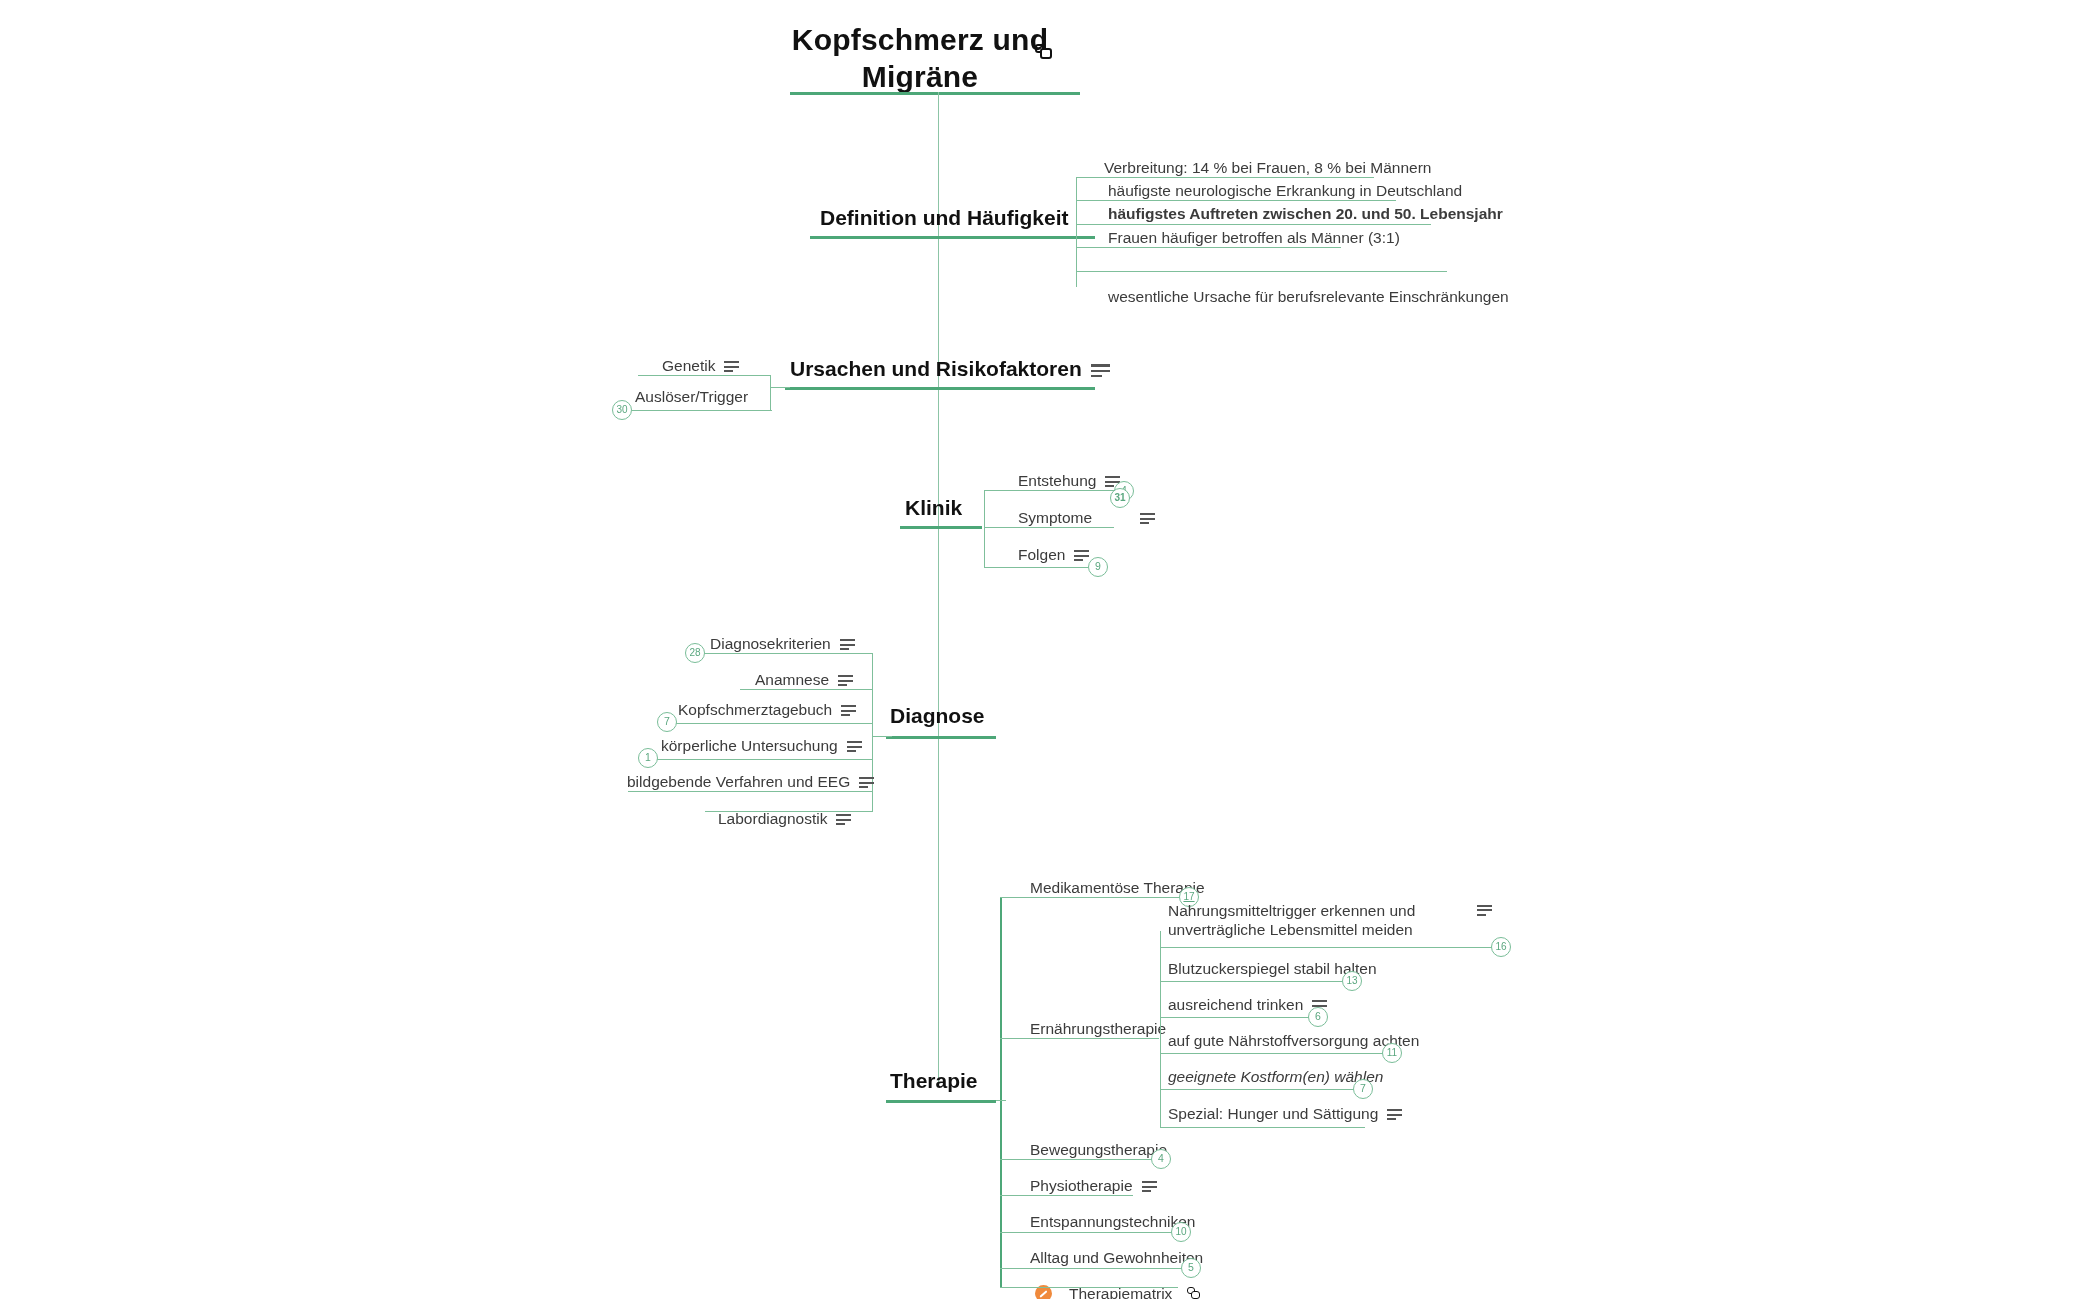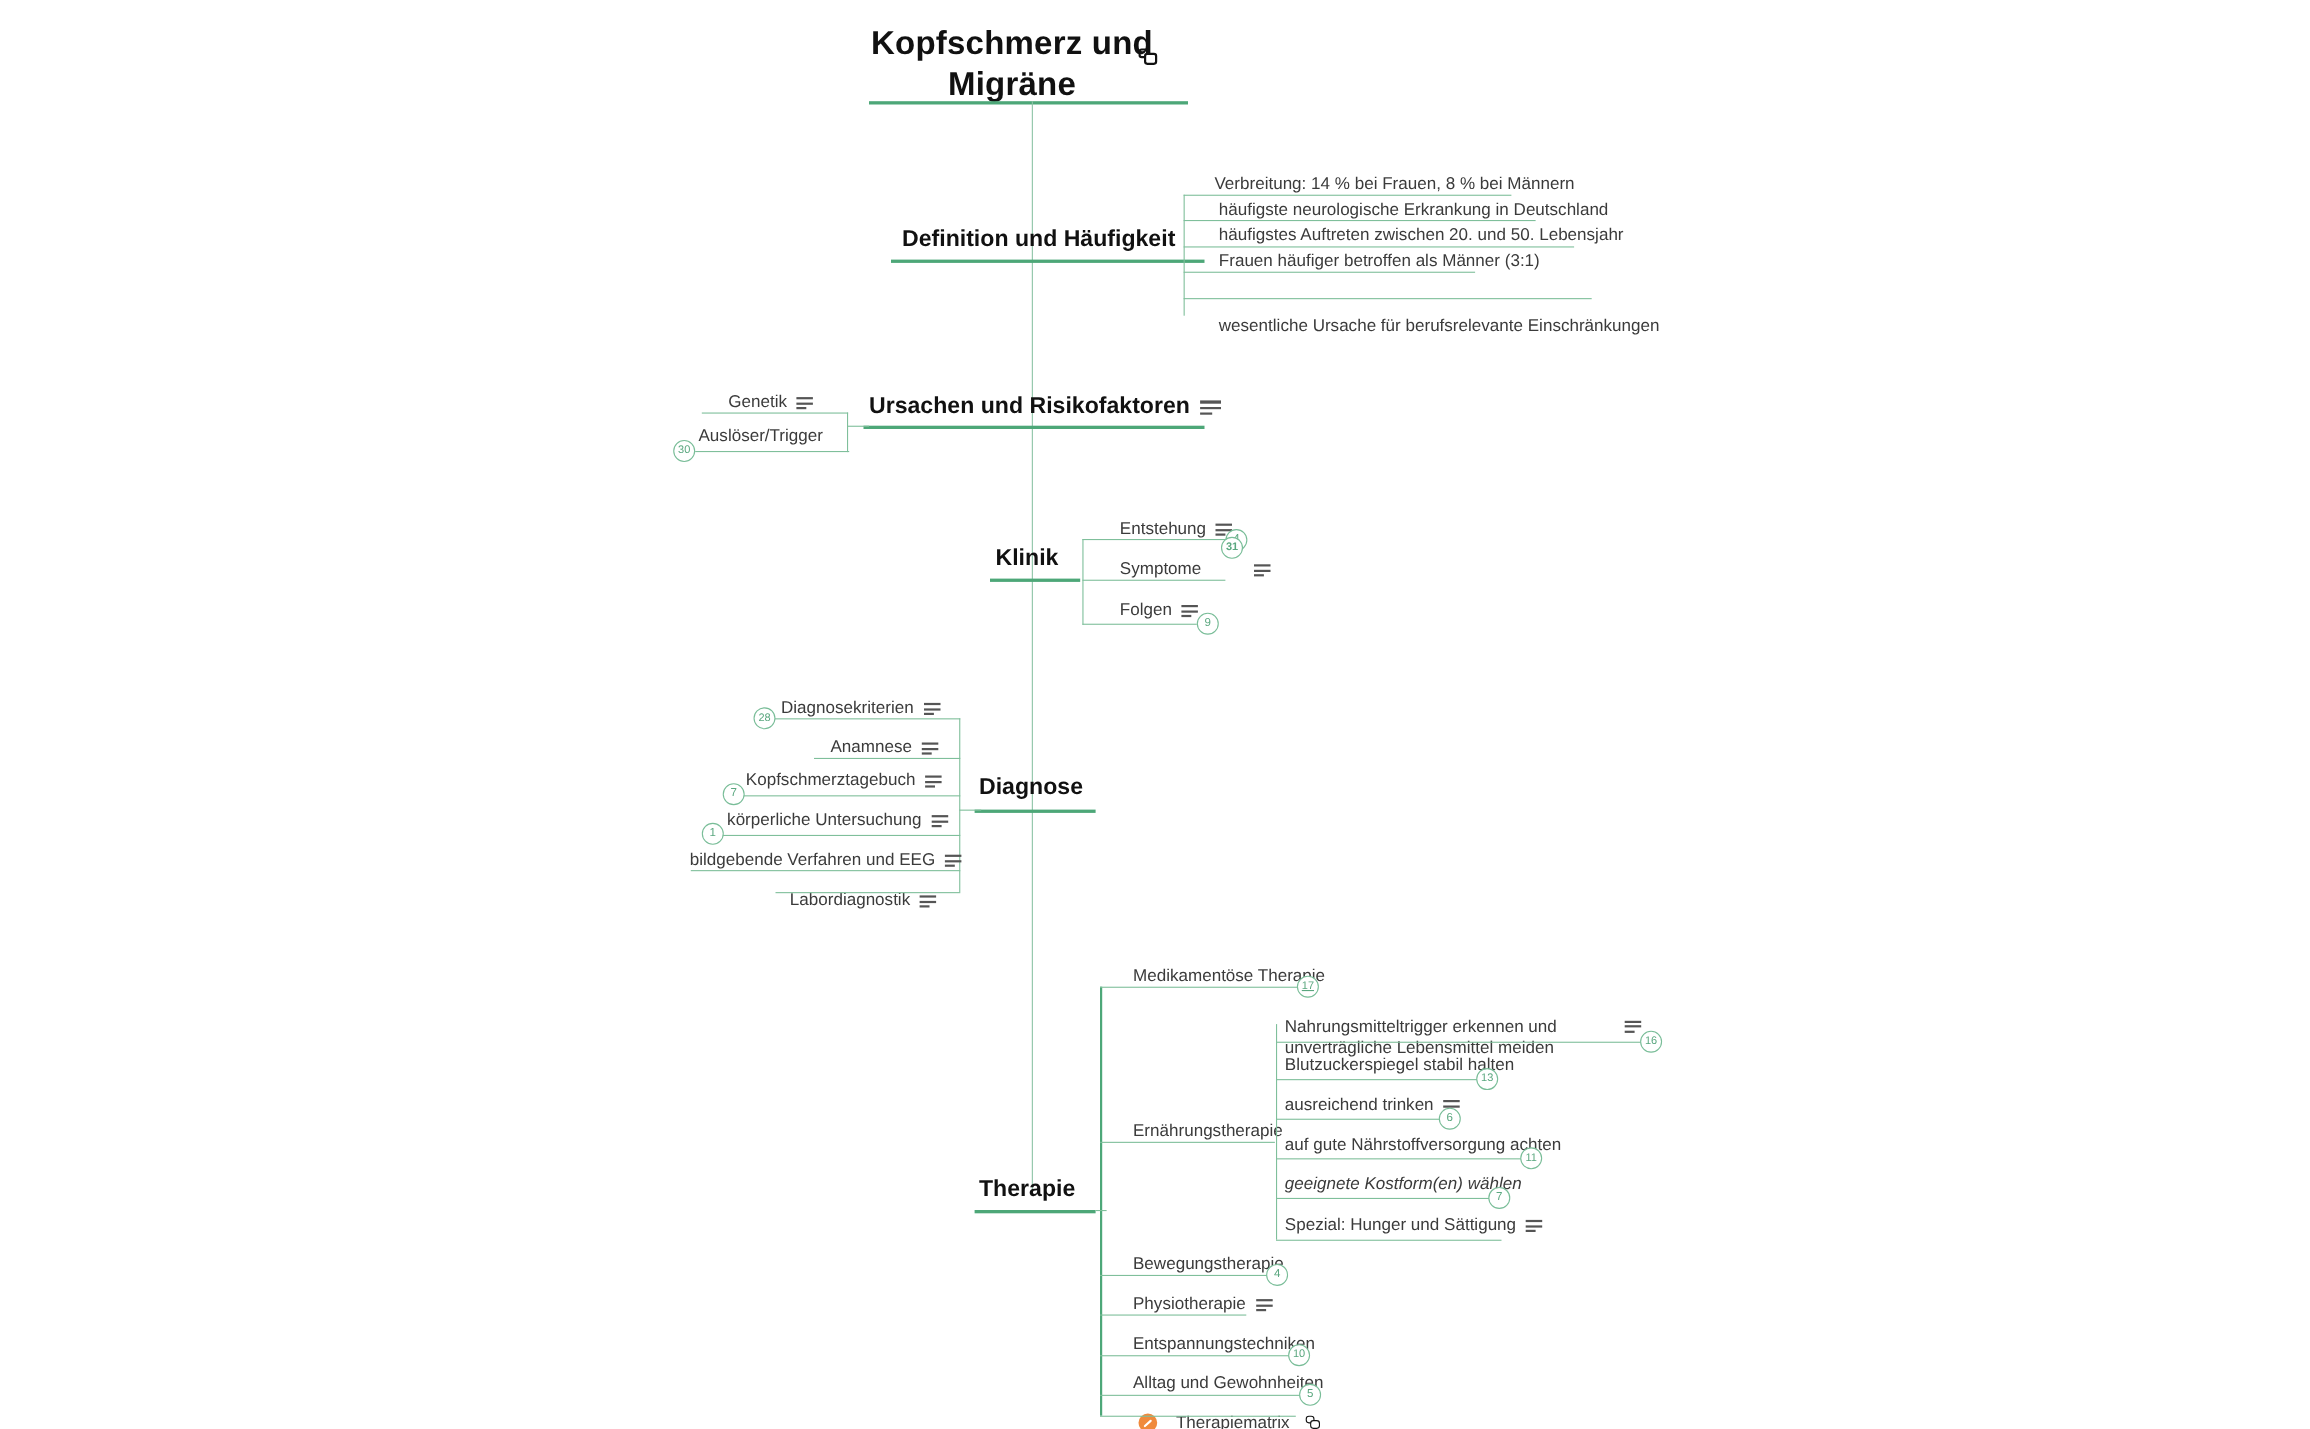--- a/index.html
+++ b/index.html
@@ -102,21 +102,21 @@
   <div class="node lvl2" style="left:1104px; top:158px;">
     <span class="txt">Verbreitung: 14 % bei Frauen, 8 % bei Männern</span>
   </div>
   <div class="hline" style="left:1076px; top:177px; width:298px;"></div>
 
   <div class="node lvl2" style="left:1108px; top:181px;">
     <span class="txt">häufigste neurologische Erkrankung in Deutschland</span>
   </div>
   <div class="hline" style="left:1076px; top:200px; width:320px;"></div>
 
-  <div class="node lvl2" style="left:1108px; top:204px;">
+  <div class="node lvl2" style="left:1108px; top:204px;font-weight:bold;">
     <span class="txt">häufigstes Auftreten zwischen 20. und 50. Lebensjahr</span>
   </div>
   <div class="hline" style="left:1076px; top:224px; width:355px;"></div>
 
   <div class="node lvl2" style="left:1108px; top:228px;">
     <span class="txt">Frauen häufiger betroffen als Männer (3:1)</span>
   </div>
   <div class="hline" style="left:1076px; top:247px; width:265px;"></div>
 
   <div class="node lvl2" style="left:1108px; top:251px;margin-top:36px;">
@@ -278,21 +278,21 @@
   <div class="hline" style="left:1000px; top:897px; width:183px;"></div>
   <div class="badge w2" style="left:1179px; top:887px;text-decoration:underline;">17</div>
 
   <div class="node lvl2" style="left:1030px; top:1019px;">
     <span class="txt">Ernährungstherapie</span>
   </div>
   <div class="hline" style="left:1000px; top:1038px; width:159px;"></div>
 
   <div class="vline" style="left:1160px; top:931px; height:196px;"></div>
 
-  <div class="node lvl3" style="left:1168px; top:924px; align-items:flex-start;">
+  <div class="node lvl3" style="left:1168px; top:901px; align-items:flex-start;">
     <span class="txt" style="white-space:normal; width:300px; display:block;">Nahrungsmitteltrigger erkennen und unverträgliche Lebensmittel meiden</span>
     <span class="note-icon" style="margin-top:3px;">
         <i></i>
         <i></i>
         <i></i>
       </span>
   </div>
   <div class="hline" style="left:1160px; top:947px; width:335px;"></div>
   <div class="badge w2" style="left:1491px; top:937px;">16</div>
 

